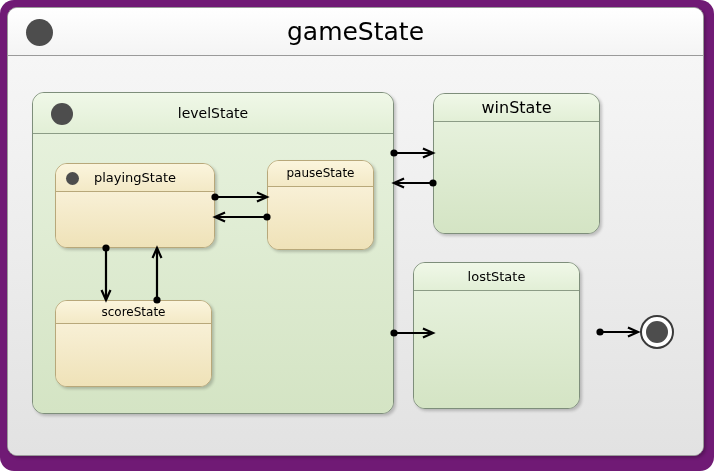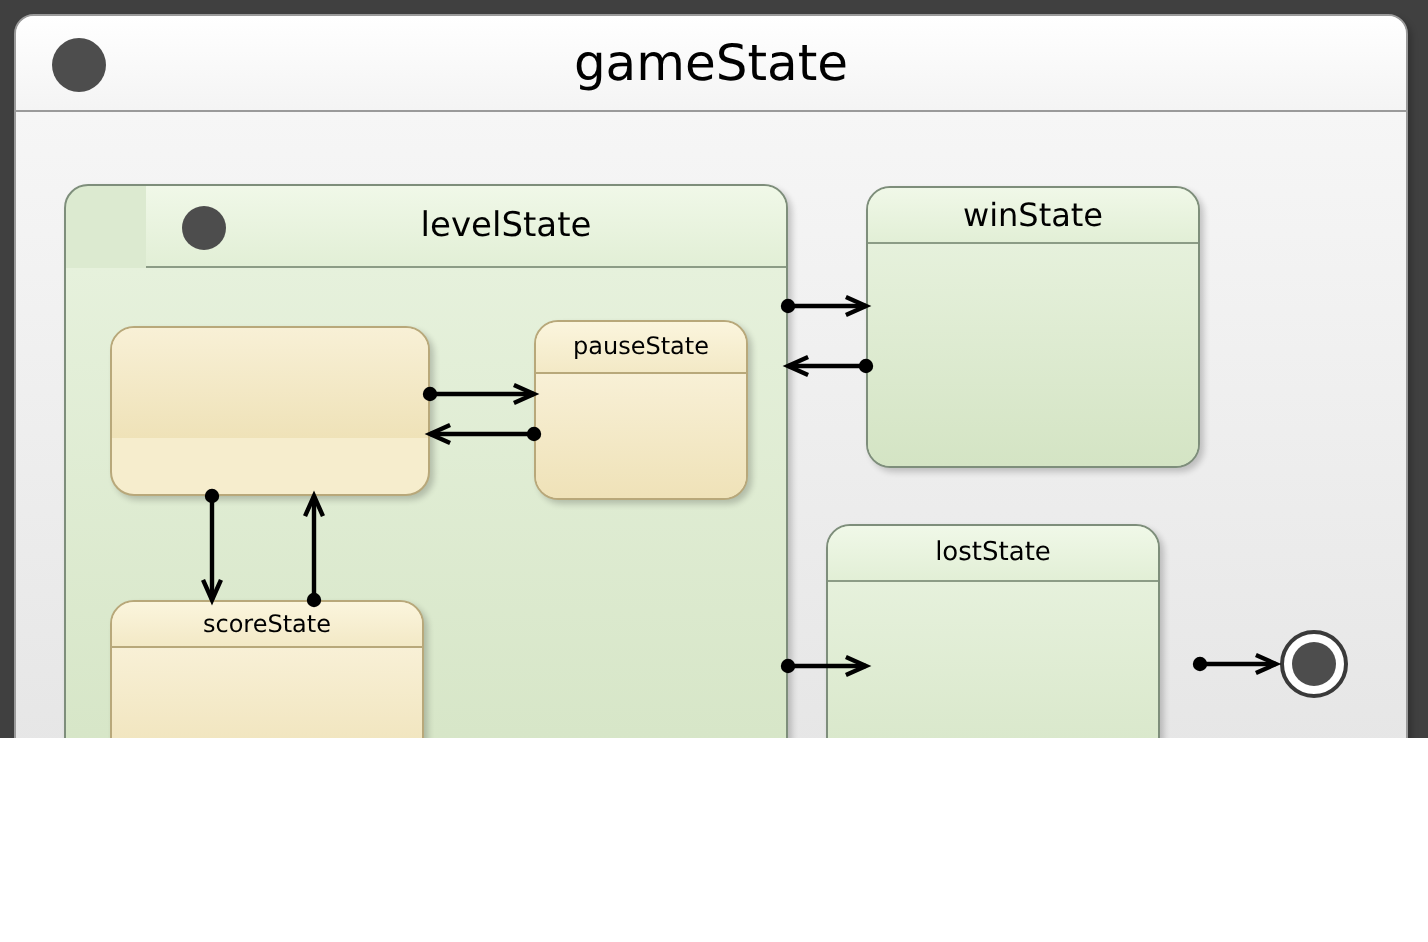--- a/index.html
+++ b/index.html
@@ -6,23 +6,24 @@
     margin: 0;
     padding: 0;
     background: #ffffff;
   }
   body {
     font-family: "DejaVu Sans", sans-serif;
   }
   #canvas {
     position: relative;
     width: 714px;
-    height: 369px;
-    background: #404040;
+    height: 471px;
+    background: #701a75;
     overflow: hidden;
+    border-radius: 14px;
   }
 
   
   .state {
     position: absolute;
     box-sizing: border-box;
     border: 1px solid #7f8f7f;
     border-radius: 12px;
     overflow: hidden;
   }
@@ -123,28 +124,32 @@
 
   <div class="state frame" id="box-gameState" style="left: 7px; top: 7px; width: 697px; height: 449px;">
     <div class="hdr" style="height: 48px; line-height: 47px; font-size: 25px;">
       <span class="bullet" id="bullet-gameState" style="width: 27px; height: 27px; left: 18px; top: 11px;"></span>
       <span>gameState</span>
     </div>
     <div class="body" style="height: 399px;"></div>
   </div>
 
   <div class="state green" id="box-levelState" style="left: 32px; top: 92px; width: 362px; height: 322px;">
-    <div class="hdr" style="height: 41px; line-height: 40px; font-size: 17px; margin-left: 40px;">
+    <div class="hdr" style="height: 41px; line-height: 40px; font-size: 14px;">
       <span class="bullet" id="bullet-levelState" style="width: 22px; height: 22px; left: 18px; top: 10px;"></span>
       <span>levelState</span>
     </div>
     <div class="body" style="height: 279px;"></div>
   </div>
 
   <div class="state yellow" id="box-playingState" style="left: 55px; top: 163px; width: 160px; height: 85px;">
+    <div class="hdr" style="height: 28px; line-height: 27px; font-size: 13px;">
+      <span class="bullet" id="bullet-playingState" style="width: 13px; height: 13px; left: 10px; top: 8px;"></span>
+      <span>playingState</span>
+    </div>
     <div class="body" style="height: 55px;"></div>
   </div>
 
   <div class="state yellow" id="box-scoreState" style="left: 55px; top: 300px; width: 157px; height: 87px;">
     <div class="hdr" style="height: 23px; line-height: 22px; font-size: 12px;">
       <span>scoreState</span>
     </div>
     <div class="body" style="height: 62px;"></div>
   </div>
 

